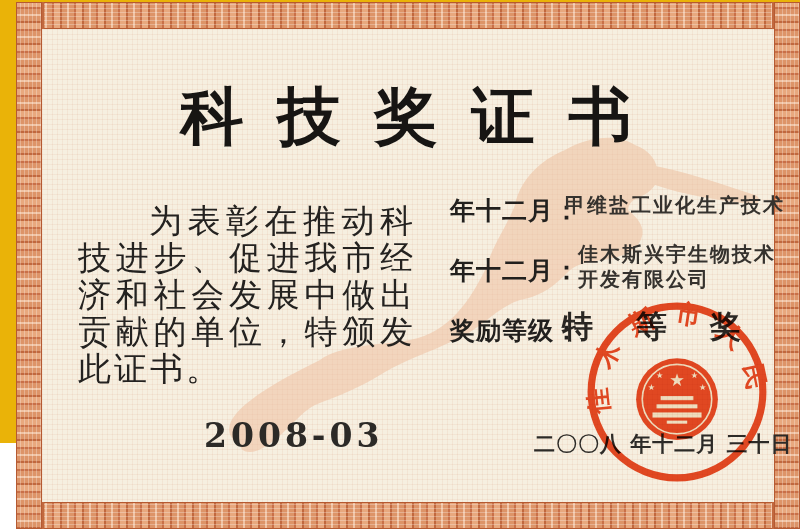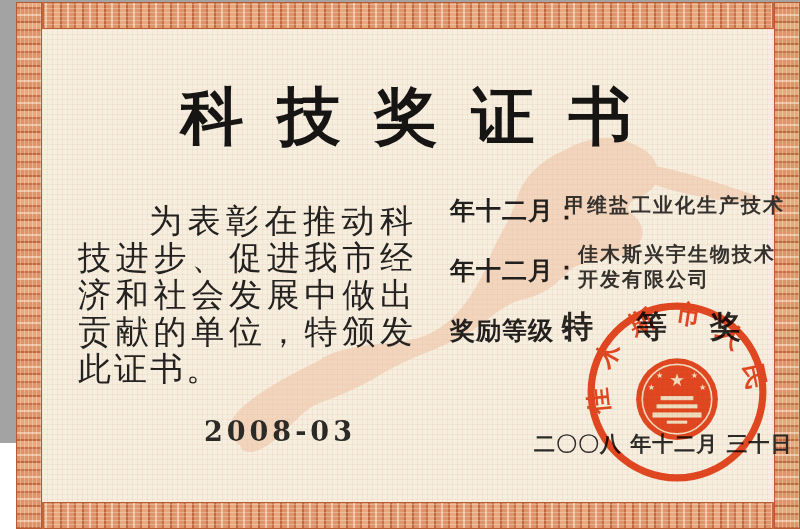--- a/index.html
+++ b/index.html
@@ -1,18 +1,18 @@
 <!DOCTYPE html>
 <html><head>
 <meta charset="utf-8">
 <style>
   html,body{margin:0;padding:0;}
   body{width:800px;height:529px;background:#ffffff;overflow:hidden;
        font-family:"DejaVu Serif","Liberation Serif",serif;}
-  .scan{position:relative;width:800px;height:443px;background:#a3a3a3;}
+  .scan{position:relative;width:800px;height:443px;background:#eab308;}
   
   .frame{position:absolute;left:16px;top:2px;width:784px;height:527px;}
   .b-side{position:absolute;box-shadow:inset 0 0 0 1px #b55a32;}
   .b-top,.b-bottom{left:0;width:784px;height:27px;
     background:
       repeating-linear-gradient(0deg, rgba(255,255,255,.28) 0 1px, rgba(0,0,0,0) 1px 4px),
       repeating-linear-gradient(90deg,#c1683e 0 2px,#dd9468 2px 7px,#f0c3a4 7px 9px,#dd9468 9px 14px,#c97048 14px 16px,#e8a87e 16px 22px);}
   .b-top{top:0;border-bottom:2px solid #c1683e;}
   .b-bottom{bottom:0;border-top:2px solid #c1683e;}
   .b-left,.b-right{top:0;height:527px;width:26px;
@@ -36,21 +36,21 @@
   .para{position:absolute;left:62px;top:180px;width:338px;
     font-size:33px;line-height:37px;letter-spacing:3px;color:#242220;
     text-indent:2.15em;text-align:justify;margin-top:20px;}
   .field-label{position:absolute;font-family:"Liberation Sans","DejaVu Sans",sans-serif;
     font-weight:bold;font-size:25px;letter-spacing:1px;color:#22201e;}
   .field-value{position:absolute;font-weight:bold;color:#35322e;}
   .v-project{left:549px;top:190px;width:230px;font-size:20px;letter-spacing:2px;}
   .v-winner{left:549px;top:240px;width:208px;font-size:20px;letter-spacing:2px;line-height:25px;margin-left:13px;}
   .v-grade{left:546px;top:304px;font-size:31px;letter-spacing:6px;color:#292622;}
   .certno-label{position:absolute;left:64px;top:418px;font-size:28px;letter-spacing:8px;color:#25221f;}
-  .certno-value{position:absolute;left:188px;top:414px;font-size:27px;font-weight:bold;
+  .certno-value{position:absolute;left:188px;top:414px;font-size:33px;font-weight:bold;
     letter-spacing:4px;color:#2c2a27;}
   .date{position:absolute;left:518px;top:428px;width:260px;font-size:21px;
     letter-spacing:1px;color:#2c2a27;font-weight:bold;}
   .seal{position:absolute;left:569px;top:298px;width:184px;height:184px;
     mix-blend-mode:multiply;opacity:.95;}
 </style>
 </head>
 <body>
 
 <div class="scan">

